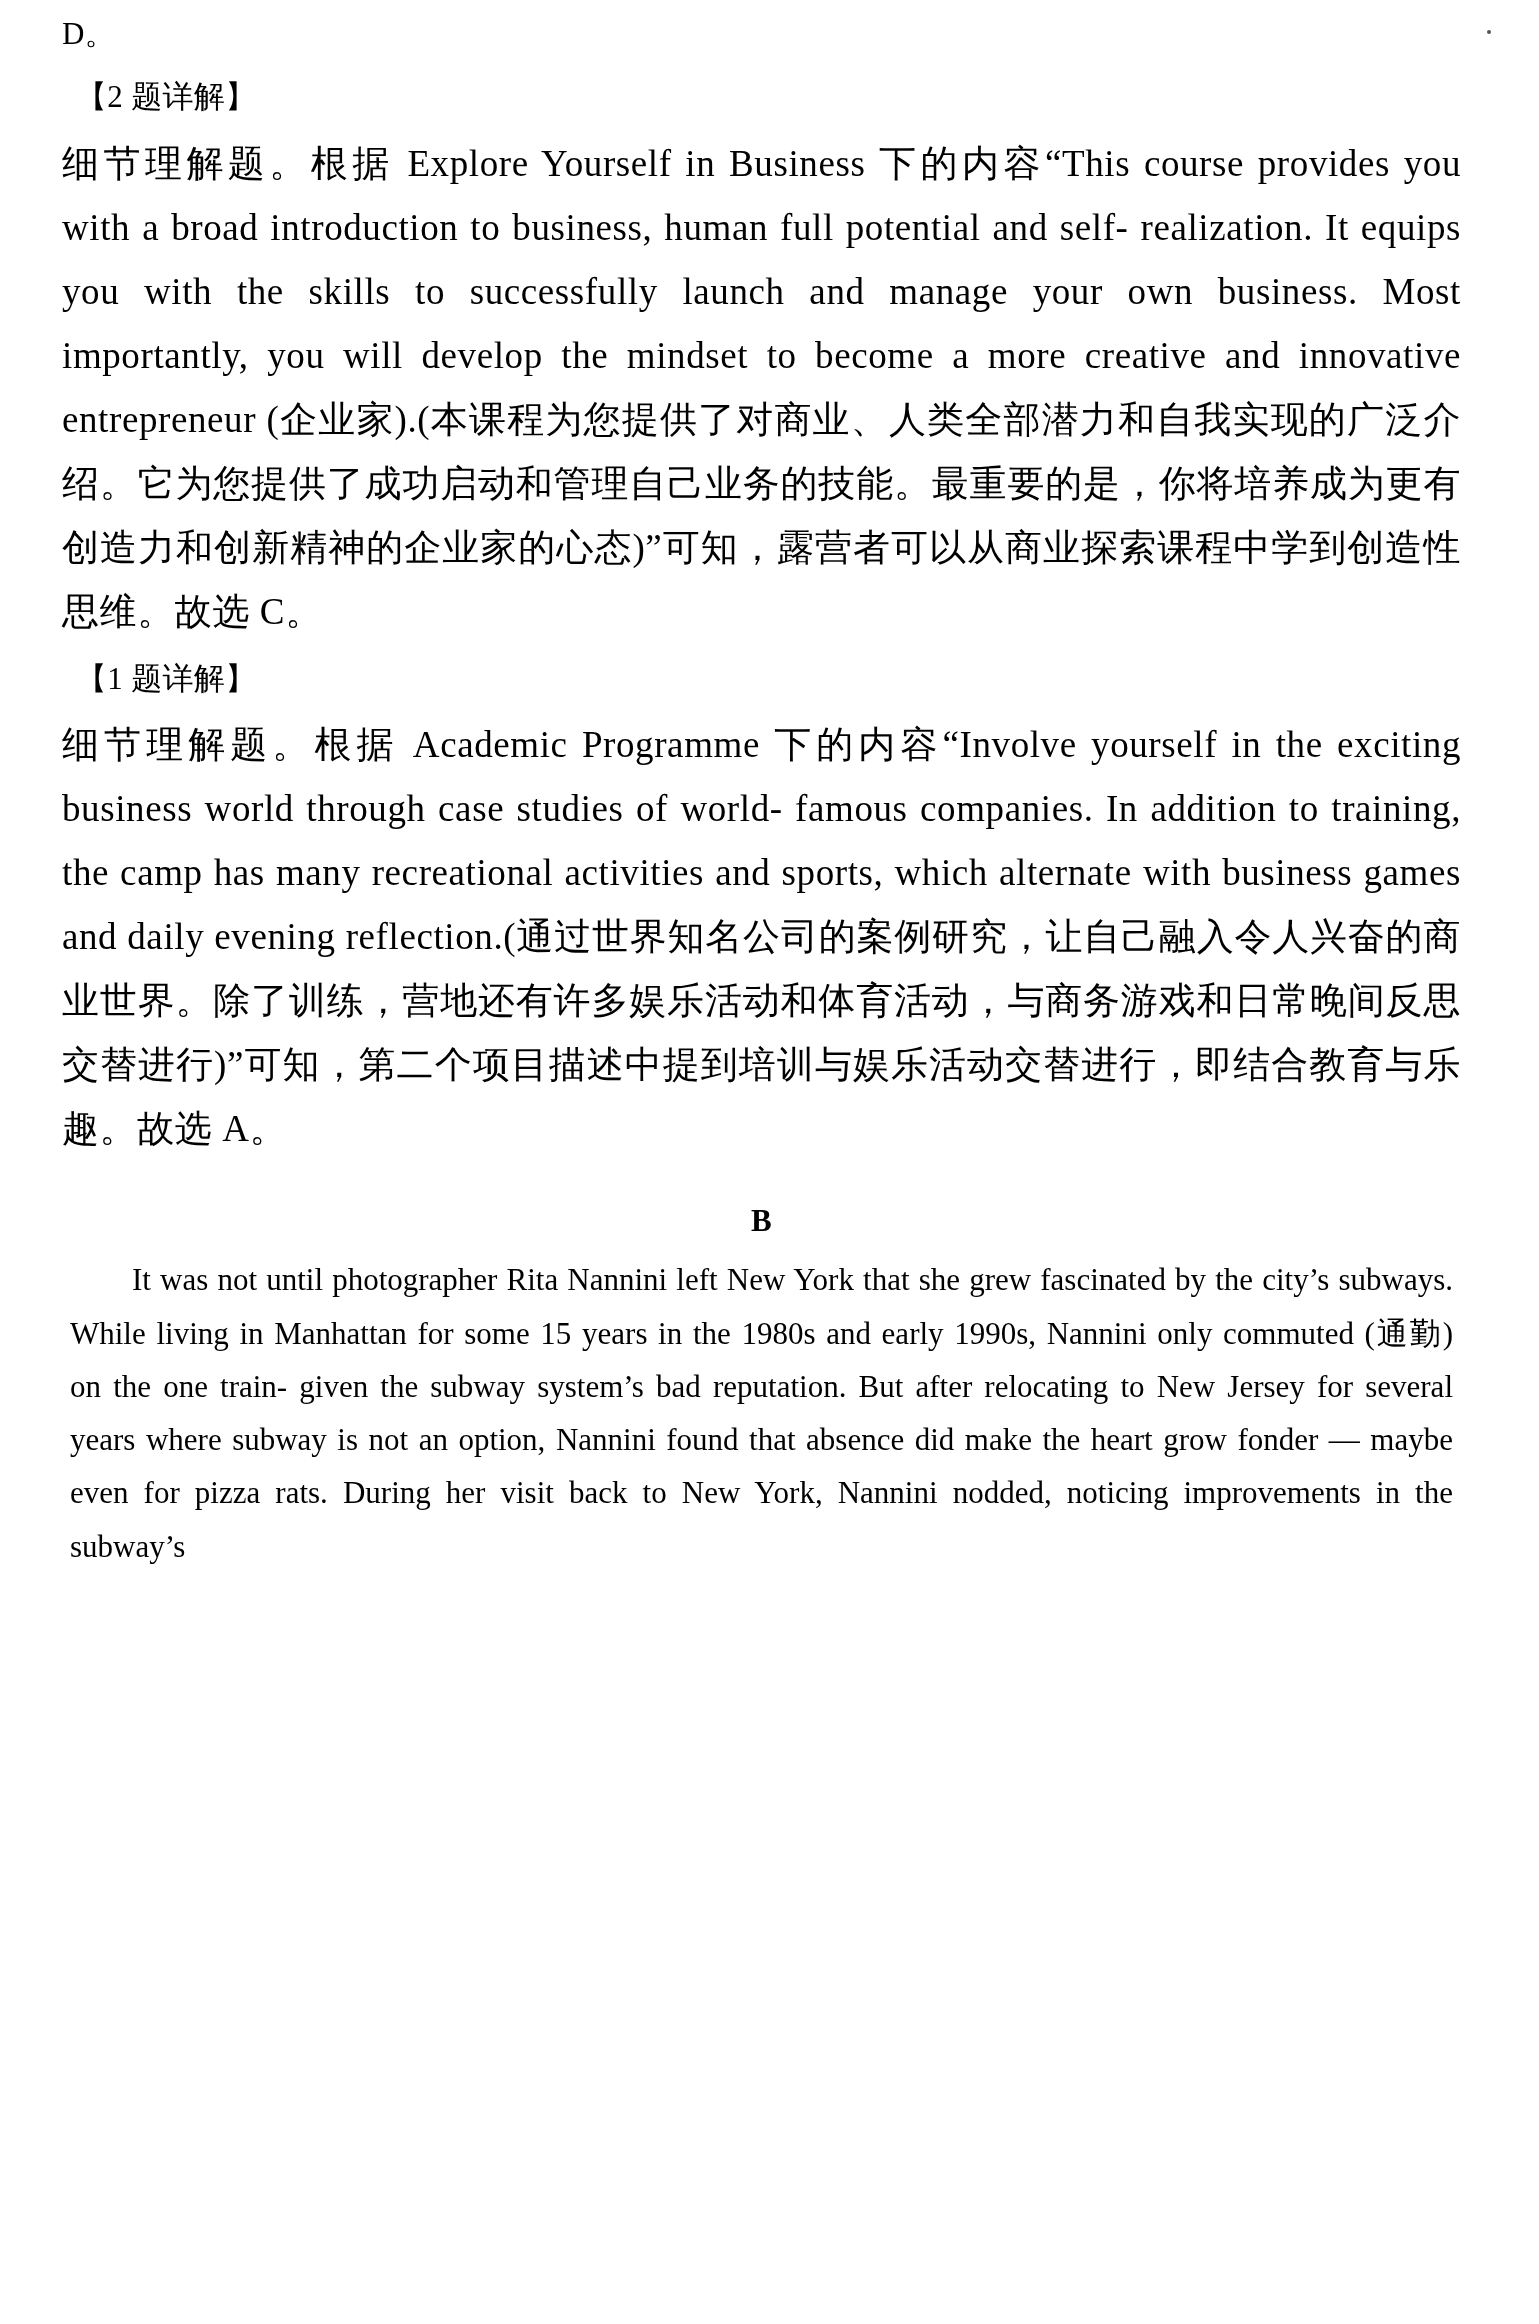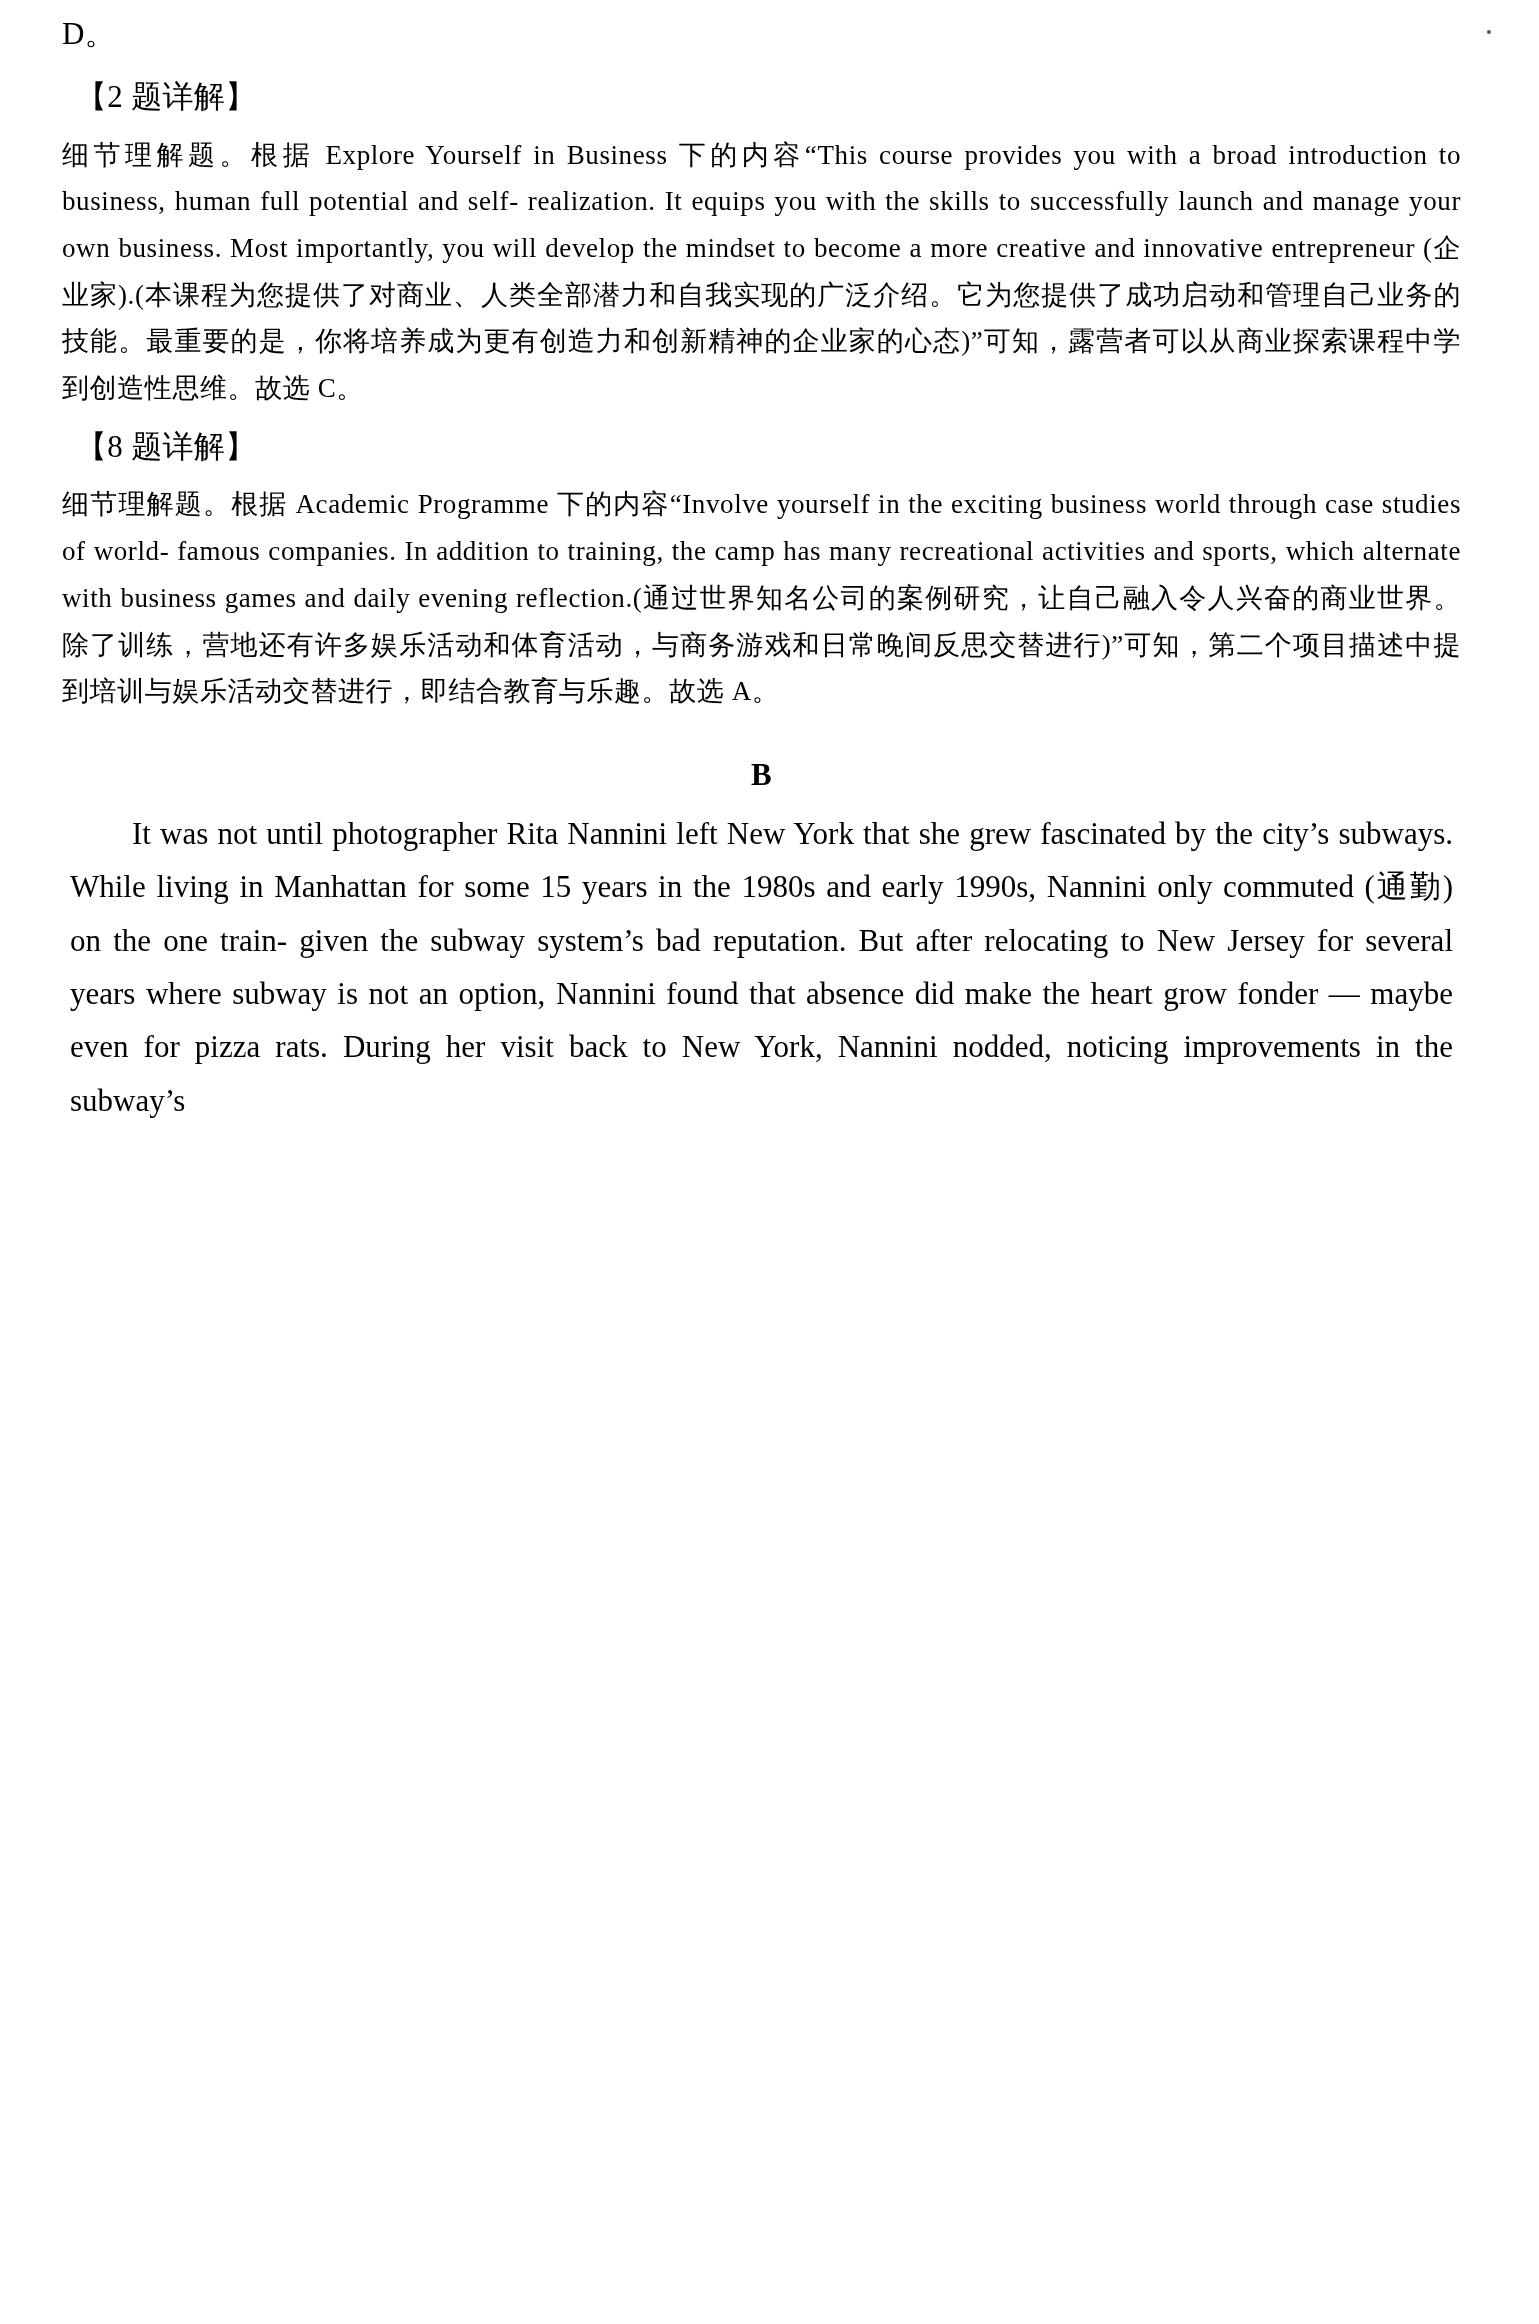--- a/index.html
+++ b/index.html
@@ -40,21 +40,21 @@
     letter-spacing: 0.2px;
   }
   .heading {
     font-size: 31px;
     line-height: 1.6;
     margin: 10px 0 10px 0;
     text-indent: 14px;
     letter-spacing: 0.3px;
   }
   .para {
-    font-size: 27px;
+    font-size: 37px;
     line-height: 1.73;
     margin: 0 0 10px 0;
     text-align: justify;
     text-justify: inter-character;
     letter-spacing: 0.1px;
   }
   .para-cn {
     letter-spacing: 0.6px;
   }
   .section-letter {
@@ -80,21 +80,21 @@
 
 <div class="page">
 
   <span class="corner-dot"></span>
 
   <p class="line-d">D。</p>
 
   <p class="heading">【2 题详解】</p>
   <p class="para para-cn">细节理解题。根据 Explore Yourself in Business 下的内容“This course provides you with a broad introduction to business, human full potential and self- realization. It equips you with the skills to successfully launch and manage your own business. Most importantly, you will develop the mindset to become a more creative and innovative entrepreneur (企业家).(本课程为您提供了对商业、人类全部潜力和自我实现的广泛介绍。它为您提供了成功启动和管理自己业务的技能。最重要的是，你将培养成为更有创造力和创新精神的企业家的心态)”可知，露营者可以从商业探索课程中学到创造性思维。故选 C。</p>
 
-  <p class="heading">【8 题详解】</p>
+  <p class="heading">【1 题详解】</p>
   <p class="para para-cn">细节理解题。根据 Academic Programme 下的内容“Involve yourself in the exciting business world through case studies of world- famous companies. In addition to training, the camp has many recreational activities and sports, which alternate with business games and daily evening reflection.(通过世界知名公司的案例研究，让自己融入令人兴奋的商业世界。除了训练，营地还有许多娱乐活动和体育活动，与商务游戏和日常晚间反思交替进行)”可知，第二个项目描述中提到培训与娱乐活动交替进行，即结合教育与乐趣。故选 A。</p>
 
   <div class="spacer-sm"></div>
 
   <p class="section-letter">B</p>
 
   <p class="body-para">It was not until photographer Rita Nannini left New York that she grew fascinated by the city’s subways. While living in Manhattan for some 15 years in the 1980s and early 1990s, Nannini only commuted (通勤) on the one train- given the subway system’s bad reputation. But after relocating to New Jersey for several years where subway is not an option, Nannini found that absence did make the heart grow fonder — maybe even for pizza rats. During her visit back to New York, Nannini nodded, noticing improvements in the subway’s</p>
 
 </div>
 

